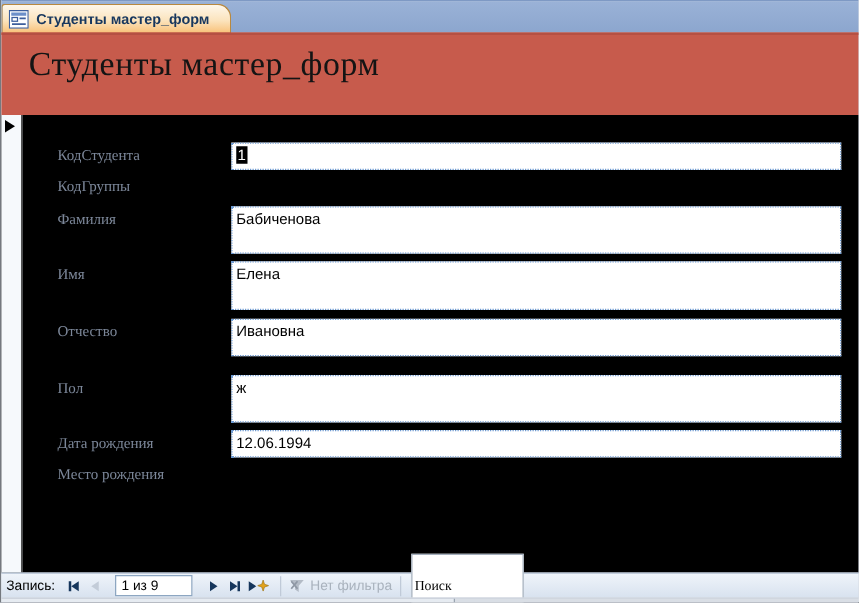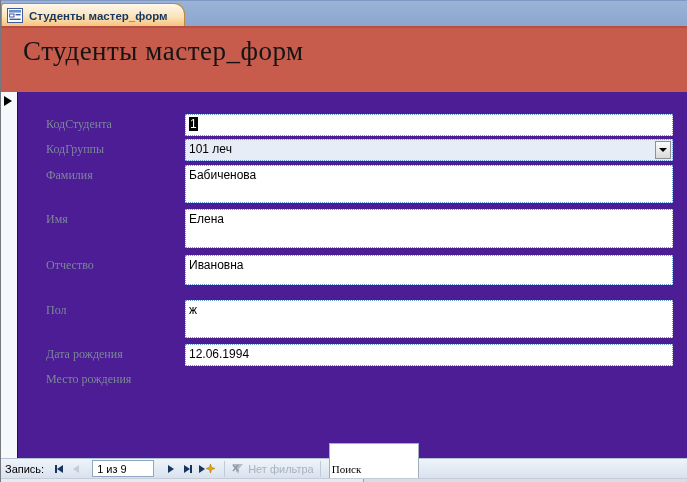--- a/index.html
+++ b/index.html
@@ -34,21 +34,21 @@
     background:#C75B4C;border-top:2px solid #B55043;box-sizing:border-box;
   }
   .header-title{
     position:absolute;left:22px;top:8px;
     font-family:"Liberation Serif","DejaVu Serif",serif;
     font-size:27px;color:#141414;letter-spacing:0.5px;white-space:nowrap;
   }
   
   .body{
     position:absolute;left:0;top:92px;width:100%;height:366px;
-    background:#4c1d95;
+    background:#000000;
   }
   .selector-strip{
     position:absolute;left:0;top:0;width:16px;height:100%;
     background:#F6F9FC;border-right:1px solid #1c1c1c;
   }
   .selector-arrow{
     position:absolute;left:3px;top:4px;width:0;height:0;
     border-top:5px solid transparent;border-bottom:5px solid transparent;
     border-left:8px solid #000;
   }
@@ -136,26 +136,20 @@
 
   <div class="body">
     <div class="selector-strip">
       <div class="selector-arrow"></div>
     </div>
 
     <div class="flabel" style="top:25px">КодСтудента</div>
     <div class="fbox" style="top:22px;height:22px"><span class="sel-val">1</span></div>
 
     <div class="flabel" style="top:50px">КодГруппы</div>
-    <div class="fbox combo" style="top:47px;height:22px">
-      <span>101 леч</span>
-      <div class="combo-btn">
-        <div class="tri-down"></div>
-      </div>
-    </div>
 
     <div class="flabel" style="top:76px">Фамилия</div>
     <div class="fbox" style="top:73px;height:38px"><span>Бабиченова</span></div>
 
     <div class="flabel" style="top:120px">Имя</div>
     <div class="fbox" style="top:117px;height:39px"><span>Елена</span></div>
 
     <div class="flabel" style="top:166px">Отчество</div>
     <div class="fbox" style="top:163px;height:30px"><span>Ивановна</span></div>
 

